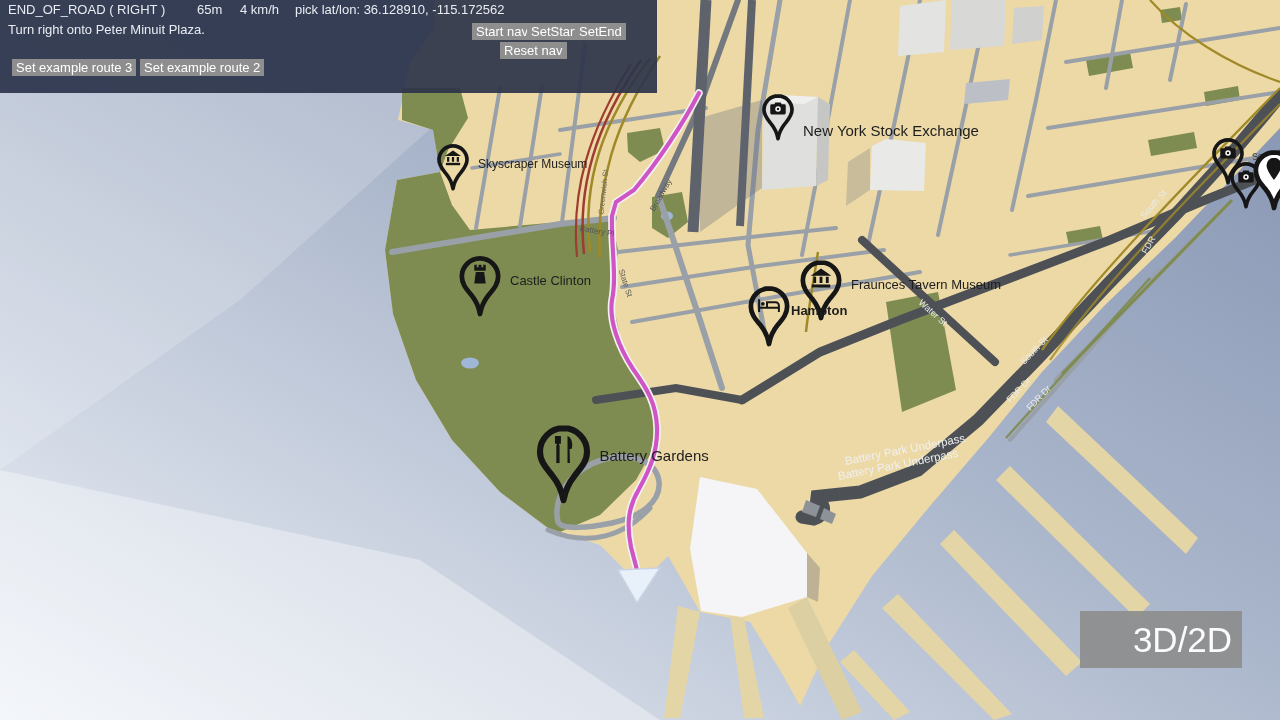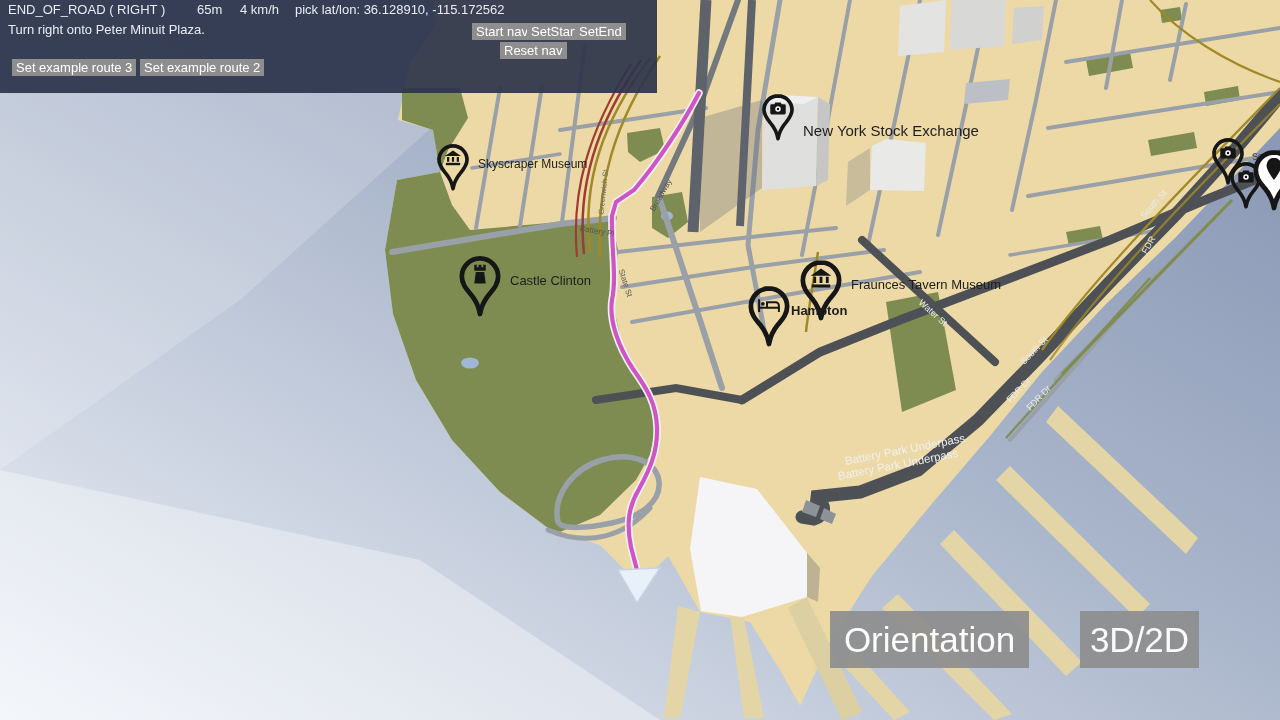--- a/index.html
+++ b/index.html
@@ -12,21 +12,21 @@
   .hud{position:absolute;left:0;top:0;width:657px;height:93px;
        background:var(--panel,rgba(45,52,75,0.92));color:#e9ecf2;font-size:13px;z-index:30;}
   .hud .t{position:absolute;white-space:nowrap;}
   .btn{position:absolute;background:var(--button,#8e8e8e);color:#fff;font-size:13px;
        line-height:17px;height:17px;padding:0 4px;white-space:nowrap;cursor:pointer;z-index:31;}
 
   
   .bigbtn{position:absolute;background:var(--big_button,rgba(141,141,141,0.92));color:#fbfbfb;
           font-size:35px;text-align:center;line-height:57px;height:57px;cursor:pointer;z-index:25;}
   #orientation-btn{left:830px;top:611px;width:199px;}
-  #mode-btn{left:1080px;top:611px;width:119px;}
+  #mode-btn{left:1080px;top:611px;width:119px;padding-left:43px;}
 
   
   #poi-layer,#rlabel-layer{position:absolute;left:0;top:0;width:1280px;height:720px;z-index:20;pointer-events:none;}
   .poi{position:absolute;pointer-events:auto;}
   .poi svg{display:block;}
   .poi-label{position:absolute;white-space:nowrap;color:#1d1d1d;}
   .rlabel{position:absolute;white-space:nowrap;transform-origin:left center;pointer-events:none;}
 </style>
 </head>
 <body>
@@ -214,20 +214,31 @@
       <div class="poi" style="left: 747px; top: 285px; width: 44px; height: 63px;">
         <svg width="44" height="63" viewBox="0 0 40 56">
           <path d="M20 2.5 C10.9 2.5 3.5 9.9 3.5 19 C3.5 25.8 7.6 30.2 12 35.6 C15.4 39.8 18.6 44.9 20 53 C21.4 44.9 24.6 39.8 28 35.6 C32.4 30.2 36.5 25.8 36.5 19 C36.5 9.9 29.1 2.5 20 2.5 Z" fill="none" stroke="#161616" stroke-width="4.3" stroke-linejoin="round"></path>
           <g transform="translate(8,5.5)" stroke="#161616" fill="none" stroke-width="1.8">
             <path d="M3 6.8 V18.4 M3 14.6 H21 M21 18.4 V12.6 a3 3 0 0 0 -3 -3 H10.2 V14.4"></path>
             <circle cx="6.4" cy="11" r="1.7" fill="#161616" stroke="none"></circle>
           </g>
         </svg>
         <span class="poi-label" style="left: 44px; top: 17.64px; font-size: 13px; font-weight: bold;">Hampton</span>
       </div>
+      <div class="poi" style="left: 534.5px; top: 424px; width: 57px; height: 81px;">
+        <svg width="57" height="81" viewBox="0 0 40 56">
+          <path d="M20 2.5 C10.9 2.5 3.5 9.9 3.5 19 C3.5 25.8 7.6 30.2 12 35.6 C15.4 39.8 18.6 44.9 20 53 C21.4 44.9 24.6 39.8 28 35.6 C32.4 30.2 36.5 25.8 36.5 19 C36.5 9.9 29.1 2.5 20 2.5 Z" fill="none" stroke="#161616" stroke-width="4.3" stroke-linejoin="round"></path>
+          <g transform="translate(8,5.5)">
+            <path d="M6.8 2.5 v5.4 M9.4 2.5 v5.4 M8.1 2.5 v7" stroke="#161616" stroke-width="1.6" fill="none"></path>
+            <path d="M8.1 9 v12.5" stroke="#161616" stroke-width="2.3" fill="none"></path>
+            <path d="M14.8 2.5 c2.8 1 4 5 3 9 l-1.5 0.2 l0.2 9.8 h-1.7 Z" fill="#161616"></path>
+          </g>
+        </svg>
+        <span class="poi-label" style="left: 65px; top: 22.68px; font-size: 15px;">Battery Gardens</span>
+      </div>
       <div class="poi" style="left: 1211px; top: 137px; width: 34px; height: 49px;">
         <svg width="34" height="49" viewBox="0 0 40 56">
           <path d="M20 2.5 C10.9 2.5 3.5 9.9 3.5 19 C3.5 25.8 7.6 30.2 12 35.6 C15.4 39.8 18.6 44.9 20 53 C21.4 44.9 24.6 39.8 28 35.6 C32.4 30.2 36.5 25.8 36.5 19 C36.5 9.9 29.1 2.5 20 2.5 Z" fill="none" stroke="#161616" stroke-width="4.3" stroke-linejoin="round"></path>
           <g transform="translate(8,5.5)">
             <path fill="#161616" d="M8.8 4.8 h6.4 l1.1 2.1 h3.1 a1.7 1.7 0 0 1 1.7 1.7 v8.6 a1.7 1.7 0 0 1 -1.7 1.7 H4.6 a1.7 1.7 0 0 1 -1.7 -1.7 V8.6 a1.7 1.7 0 0 1 1.7 -1.7 h3.1 Z"></path>
             <circle cx="12" cy="12.6" r="3.2" fill="#fff"></circle>
             <circle cx="12" cy="12.6" r="1.5" fill="#161616"></circle>
           </g>
         </svg>
       </div>
@@ -260,15 +271,14 @@
     <span class="t" style="left:8px;top:22px">Turn right onto Peter Minuit Plaza.</span>
 
     <span class="btn" style="left:472px;top:23px">Start nav</span>
     <span class="btn" style="left:527px;top:23px">SetStart</span>
     <span class="btn" style="left:575px;top:23px">SetEnd</span>
     <span class="btn" style="left:500px;top:42px">Reset nav</span>
     <span class="btn" style="left:12px;top:59px">Set example route 3</span>
     <span class="btn" style="left:140px;top:59px">Set example route 2</span>
   </div>
 
-  <div id="orientation-btn" class="bigbtn">Orientation</div>
   <div id="mode-btn" class="bigbtn">3D/2D</div>
 </div>
 
 </body></html>

